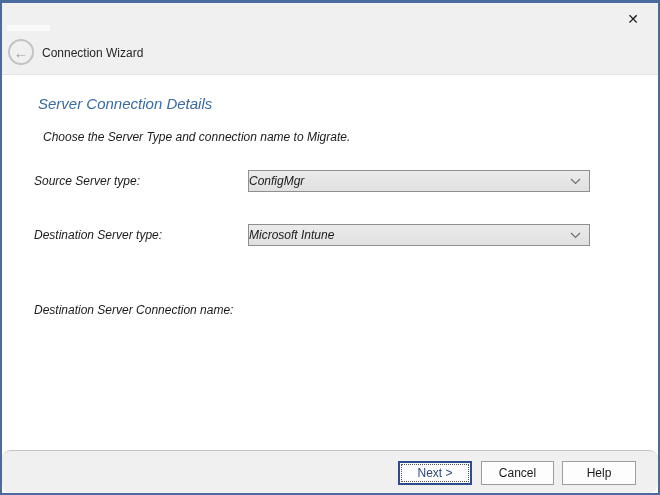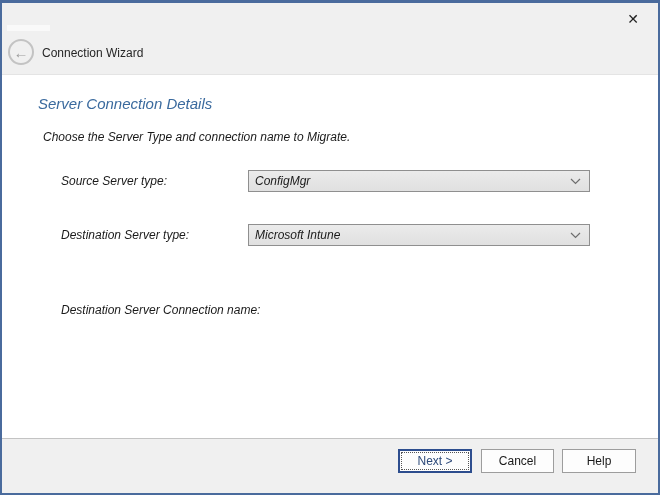--- a/index.html
+++ b/index.html
@@ -71,51 +71,52 @@
     font-size:15px;color:var(--heading-blue);
   }
   .instruction{
     position:absolute;left:41px;top:54px;
     font-size:12px;color:var(--text);
   }
   .form-row{
     position:absolute;left:0;right:0;height:22px;
   }
   .form-row .row-label{
-    position:absolute;left:59px;top:0;height:22px;
+    position:absolute;left:32px;top:0;height:22px;
     display:flex;align-items:center;
     font-size:12px;color:var(--text);
     white-space:nowrap;
   }
   .combo{
     position:absolute;left:246px;top:0;
     width:342px;height:22px;
     background:linear-gradient(to bottom,#ebebeb,#e0e0e0);
     border:1px solid var(--combo-border);
     display:flex;align-items:center;
-    padding:0 8px 0 6px;
+    padding:0 8px 0 0;
     cursor:default;
   }
   .combo .combo-text{
     flex:1;font-size:12px;color:var(--text);
     white-space:nowrap;overflow:hidden;
   }
   .combo .chevron{
     flex:none;display:flex;align-items:center;
   }
   
   .row-0{top:94px;}
   .row-1{top:121px;}
   .row-2{top:148px;}
   .row-3{top:175px;margin-top:48px;}
   
   .footer{
-    position:absolute;left:0;right:0;bottom:0;height:55px;
+    position:absolute;left:0;right:0;bottom:0;height:43px;
     background:var(--footer-bg);
     border-top:1px solid #c3c3c3;
+    border-radius:9px;
   }
   .btn{
     position:absolute;top:10px;height:24px;
     background:#fdfdfd;
     border:1px solid #9d9d9d;
     font-family:"Liberation Sans","DejaVu Sans",sans-serif;
     font-size:12px;color:var(--text);
     display:flex;align-items:center;justify-content:center;
     cursor:default;
   }

